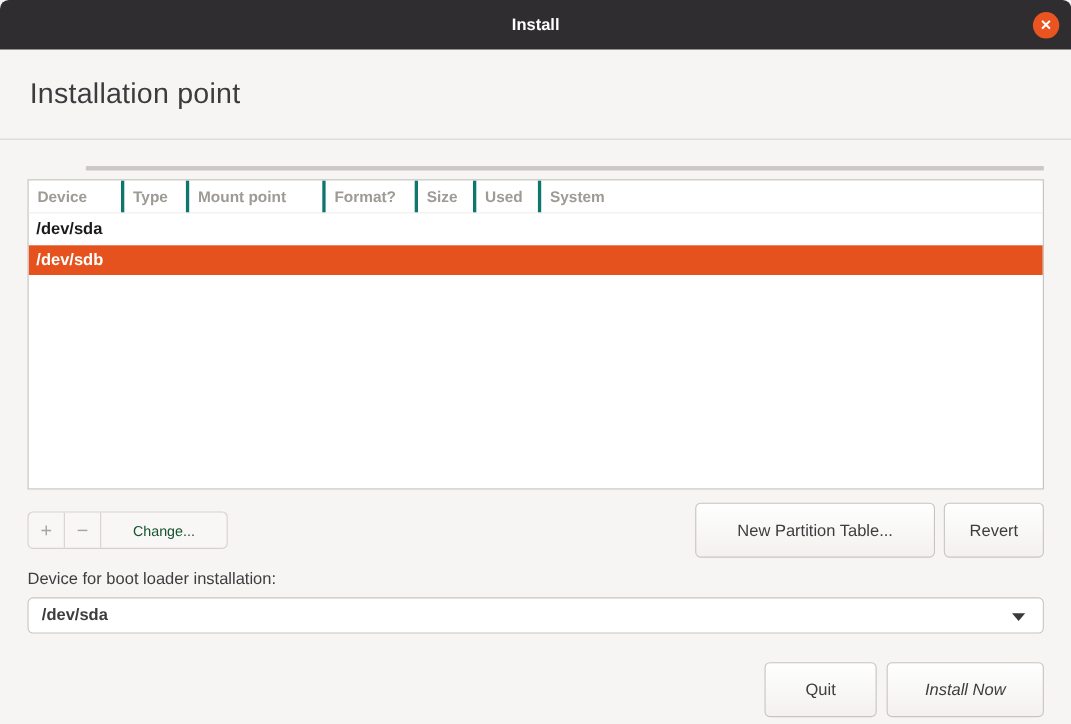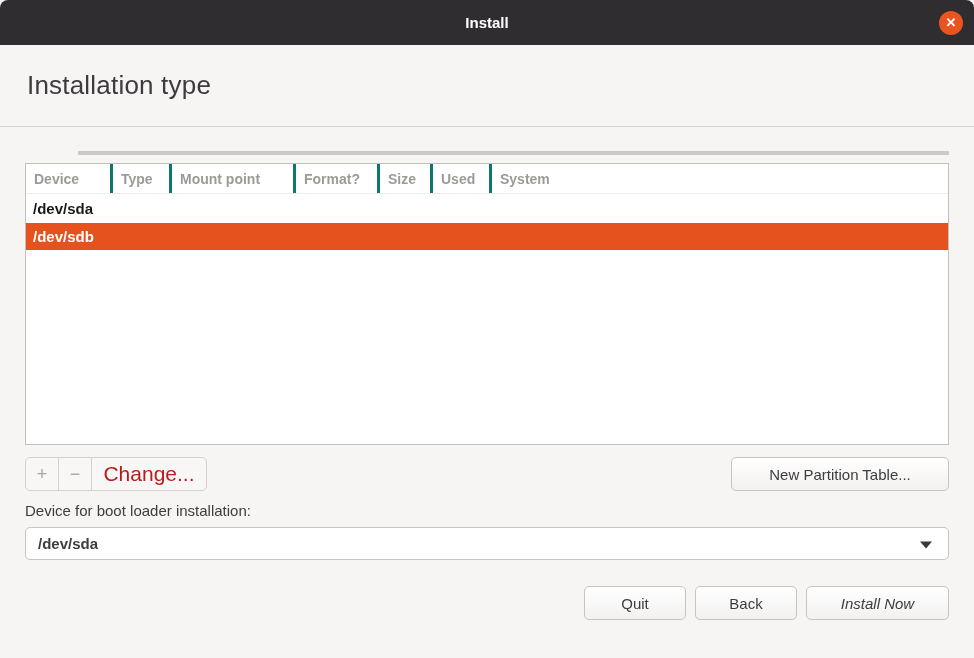--- a/index.html
+++ b/index.html
@@ -64,33 +64,33 @@
     font-size:15px; font-weight:bold; color:#1A1A1A; cursor:default;
   }
   .trow.selected { background:#E5521D; color:#FFFFFF; height:27px; }
 
   
   .actions-row {
     margin-top:12px;
     display:flex; justify-content:space-between; align-items:center;
   }
   .btn {
-    height:34px; display:flex; align-items:center; justify-content:center;
+    height:50px; display:flex; align-items:center; justify-content:center;
     background:linear-gradient(#FFFFFF,#F3F1EF);
     border:1px solid #C9C4BE; border-radius:5px;
     font-size:15px; color:#3D3C3E; cursor:default; white-space:nowrap;
   }
   .btn-group {
     display:flex; height:34px; background:#F8F7F6;
     border:1px solid #D6D1CC; border-radius:5px; overflow:hidden;
   }
   .group-btn {
     display:flex; align-items:center; justify-content:center;
-    border-right:1px solid #D6D1CC; color:#b91c1c;
-    font-size:21px; cursor:default;
+    border-right:1px solid #D6D1CC; color:#14532d;
+    font-size:13px; cursor:default;
   }
   .group-btn:last-child { border-right:none; }
   .group-btn.sym { width:33px; font-size:18px; color:#A8A49F; }
   .group-btn.change { width:114px; }
   .right-actions { display:flex; gap:8px; }
   .btn-npt { width:218px; }
   .btn-revert { width:91px; }
 
   
   .bootloader-label { margin-top:11px; font-size:15px; color:#3D3C3E; }
@@ -123,21 +123,21 @@
 <div class="window">
 
   <div class="titlebar">
     <span class="titlebar-title">Install</span>
     <span class="close-btn">
       <span>✕</span>
     </span>
   </div>
 
   <div class="page-header">
-    <span class="page-title">Installation type</span>
+    <span class="page-title">Installation point</span>
   </div>
 
   <div class="content">
 
     <div class="partition-bar"></div>
 
     <div class="ptable">
       <div class="thead">
         <div class="th">Device</div>
         <div class="th">Type</div>
@@ -162,30 +162,30 @@
         </div>
         <div class="group-btn sym">
           <span>−</span>
         </div>
         <div class="group-btn change">
           <span>Change...</span>
         </div>
       </div>
       <div class="right-actions">
         <div class="btn btn-npt">New Partition Table...</div>
+        <div class="btn btn-revert">Revert</div>
       </div>
     </div>
 
     <div class="bootloader-label">Device for boot loader installation:</div>
 
     <div class="dropdown">
       <span class="dd-device">/dev/sda</span>
       <span class="dd-arrow"></span>
     </div>
 
     <div class="nav-row">
       <div class="btn btn-quit">Quit</div>
-      <div class="btn btn-back">Back</div>
       <div class="btn btn-install">Install Now</div>
     </div>
 
   </div>
 </div>
 
 </body></html>

